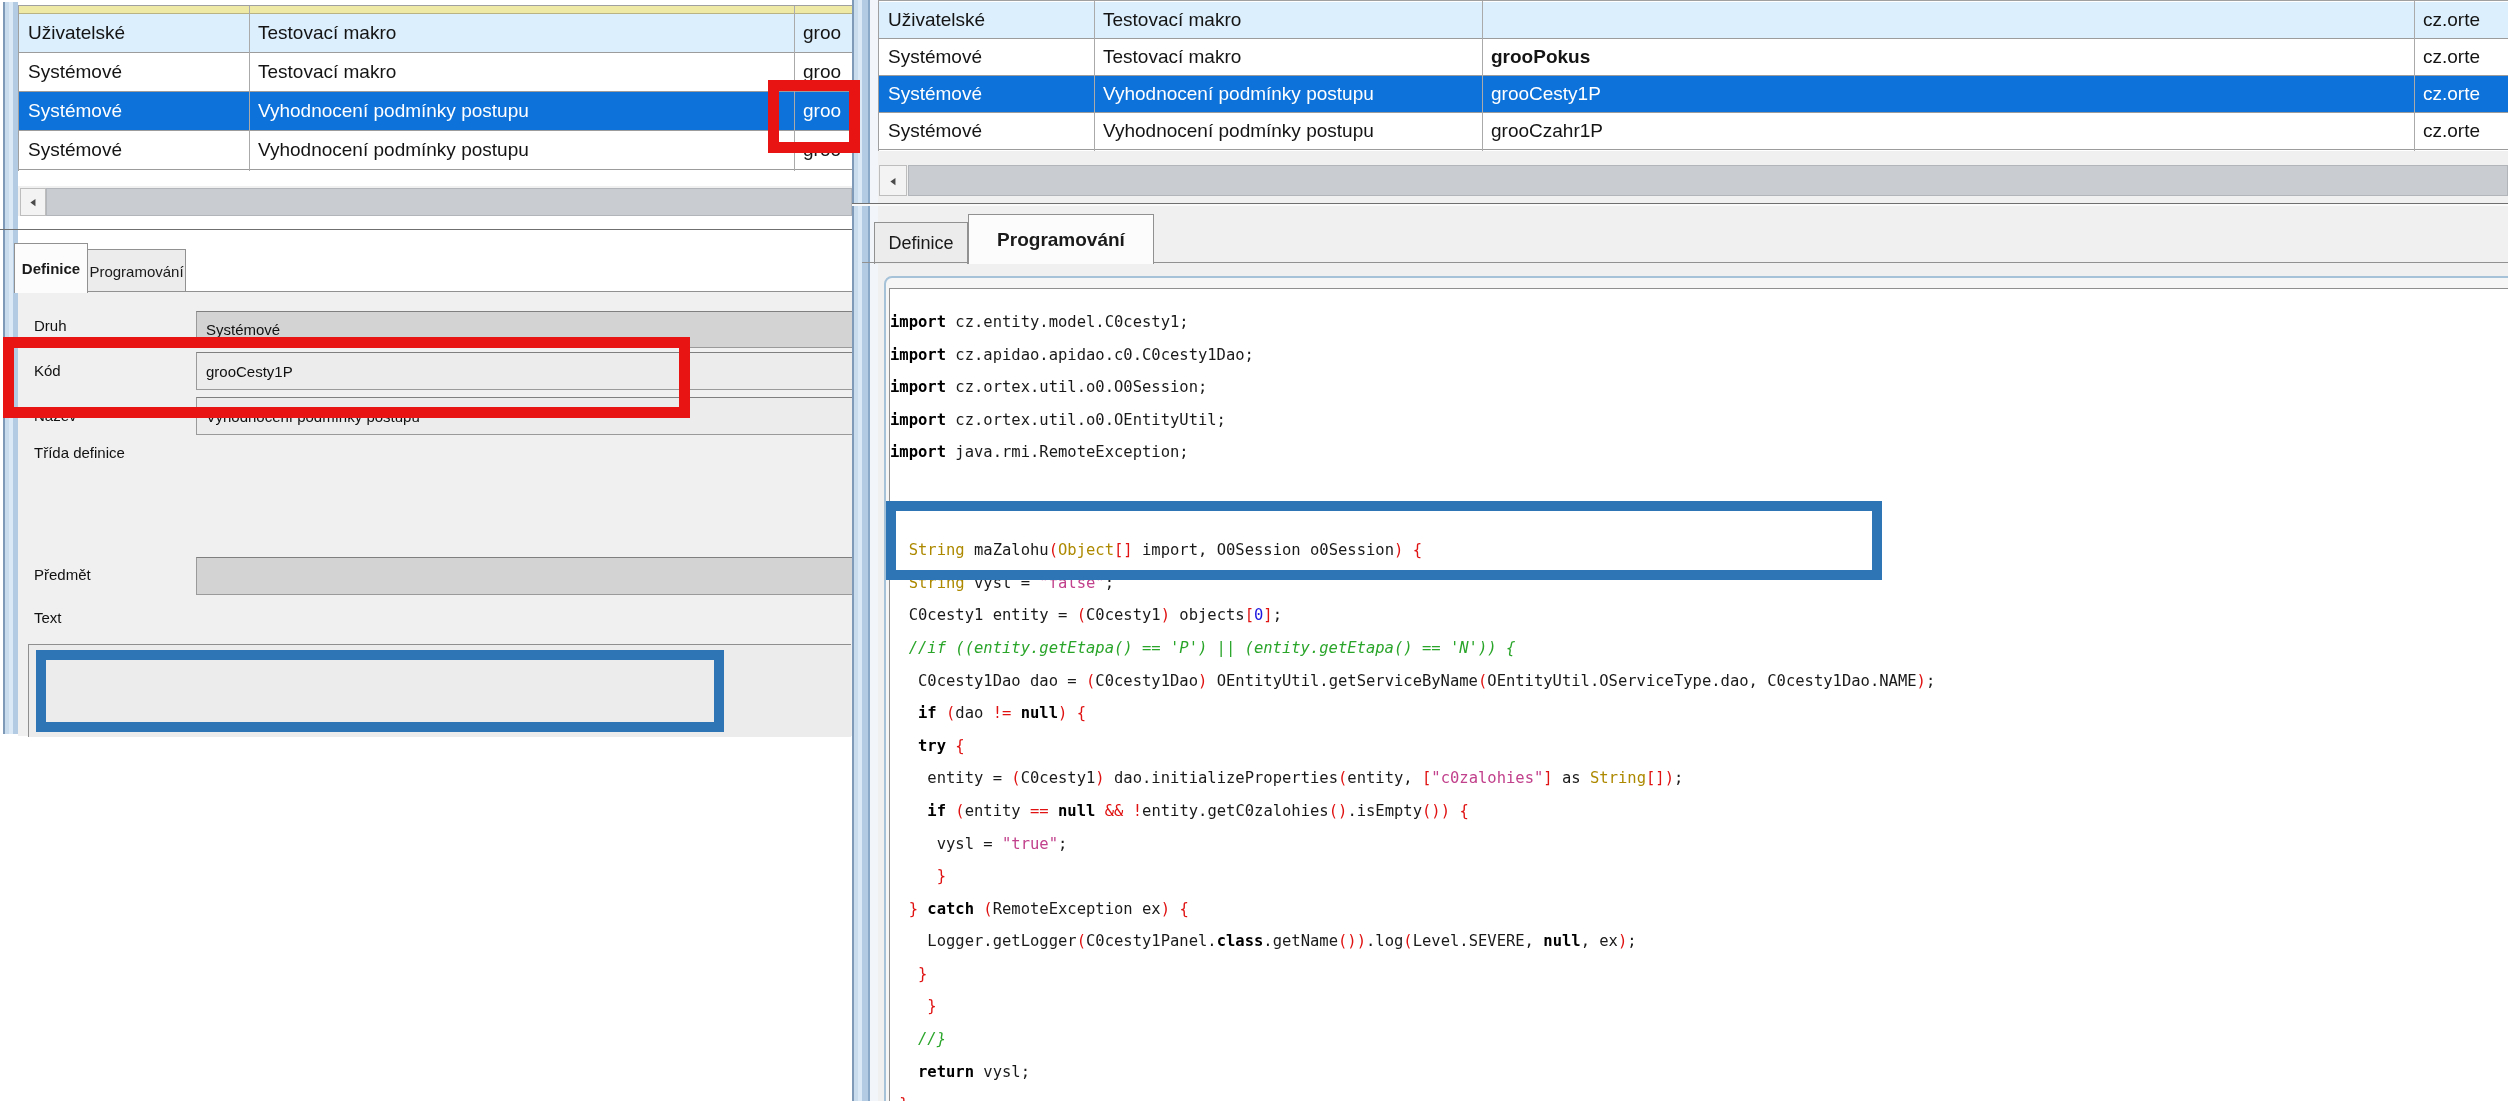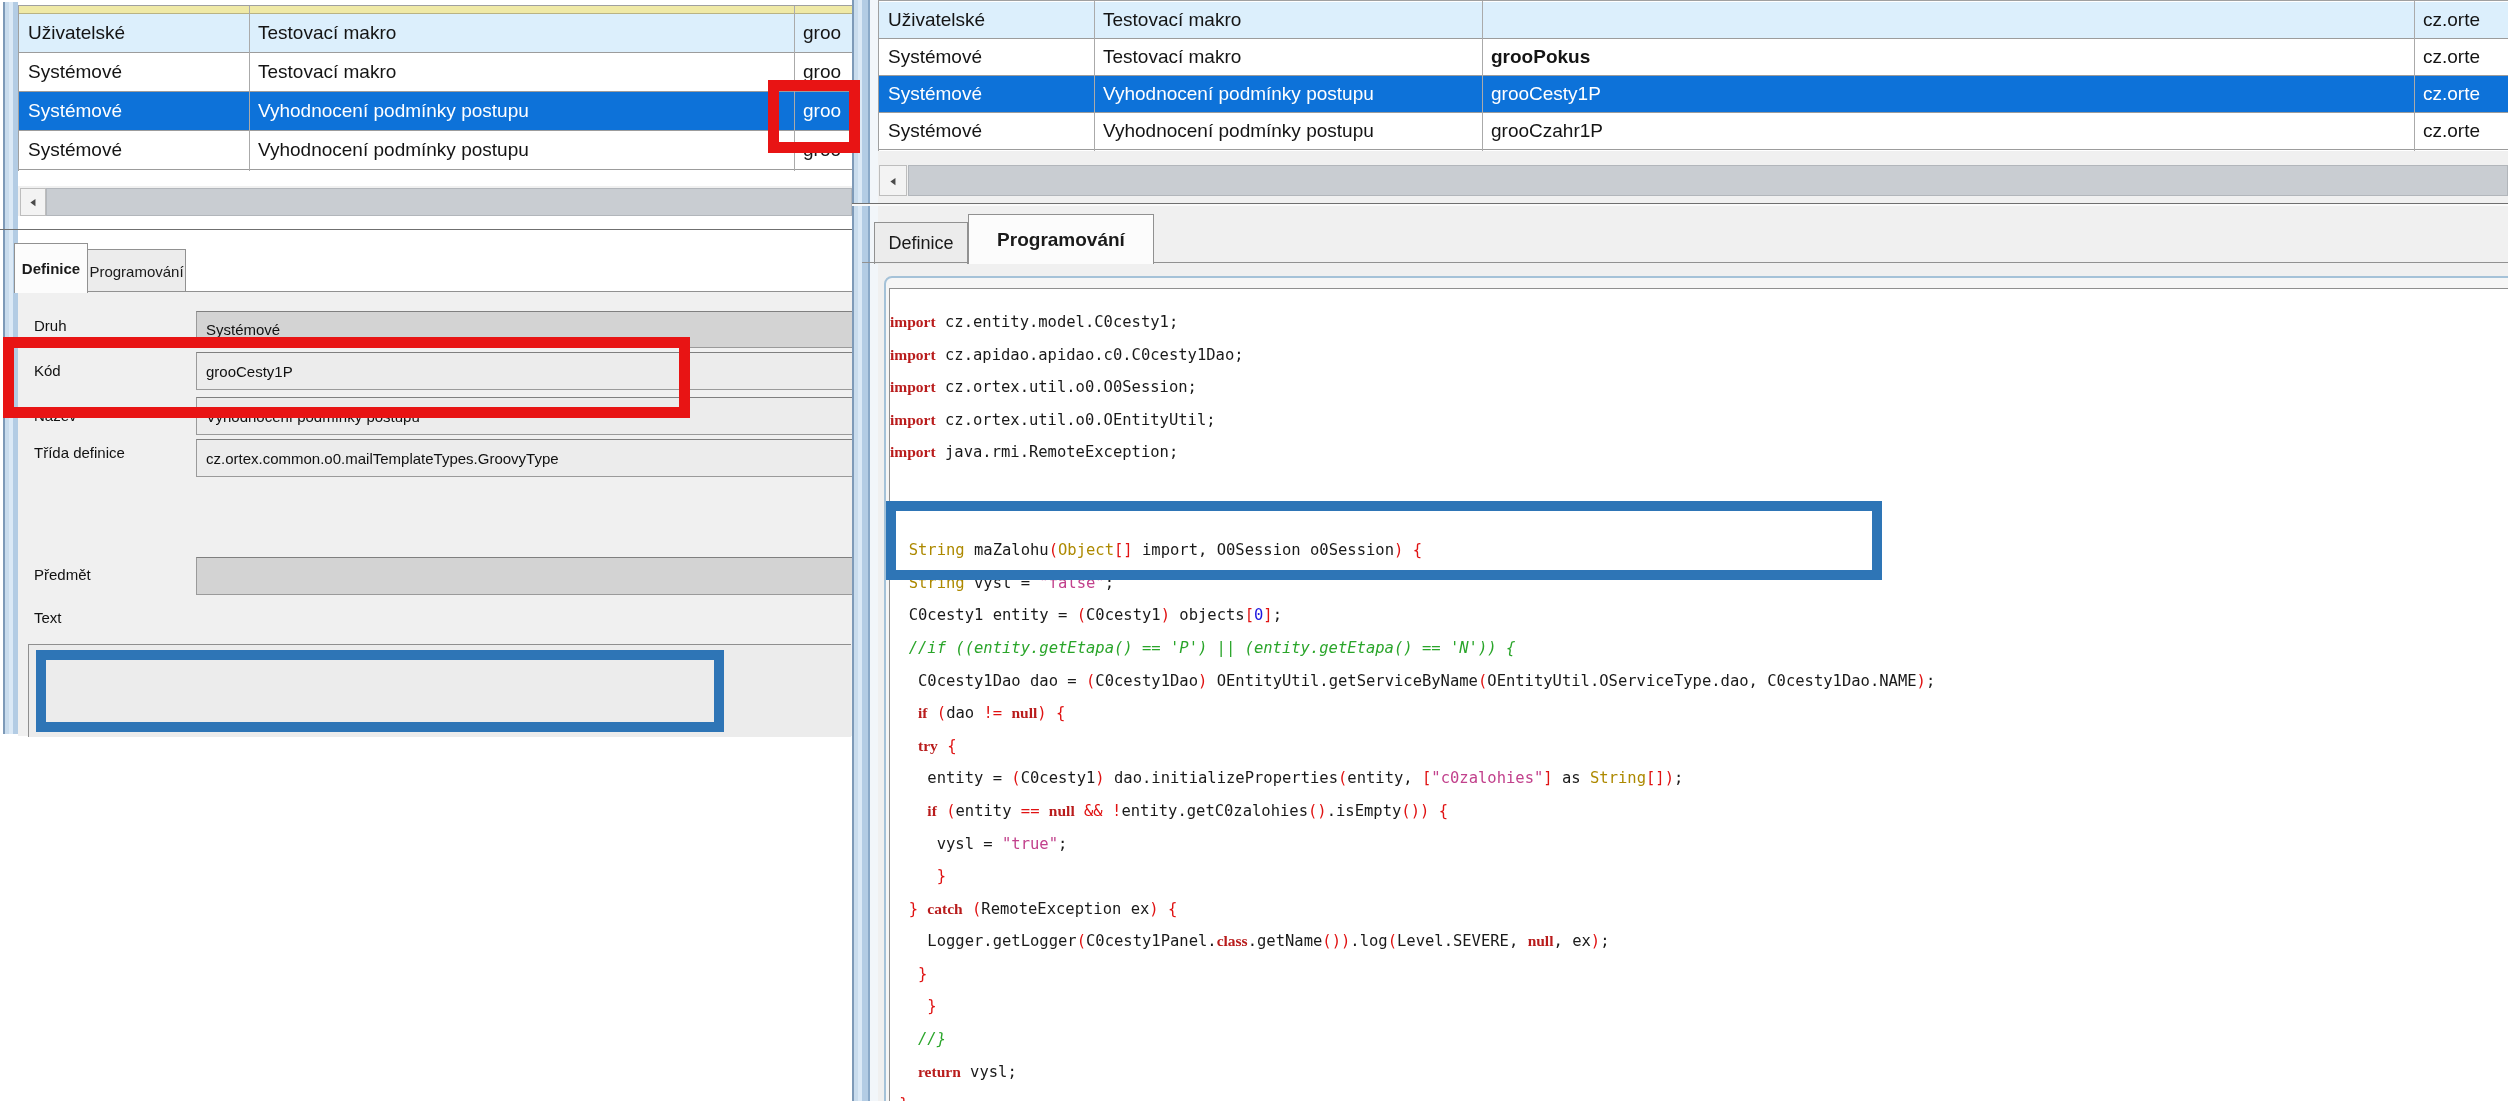--- a/index.html
+++ b/index.html
@@ -29,21 +29,21 @@
   
   .flabel{position:absolute;font-size:15px;color:#111;}
   .ffield{position:absolute;border:1px solid #9a9a9a;border-top-color:#7f7f7f;background:#ececec;
     display:flex;align-items:center;padding-left:9px;font-size:15px;color:#111;overflow:hidden;white-space:nowrap;}
   .ffield.dis{background:#d3d3d3;}
   
   .codepane{position:absolute;border:2px solid #a5c2d8;border-radius:8px;background:#f6f6f6;}
   .codescroll{position:absolute;border:1px solid #8f8f8f;background:#ffffff;overflow:hidden;}
   #code{position:absolute;font-family:"DejaVu Sans Mono",monospace;font-size:15.5px;line-height:32.6px;color:#1a1a1a;}
   #code .ln{white-space:pre;height:32.6px;}
-  .k{color:#b91c1c;font-weight:bold;font-family:Liberation Serif, serif;}
+  .k{color:#000000;font-weight:bold;}
   .t{color:#ad8900;}
   .s{color:#c2418c;}
   .r{color:#e01212;}
   .c{color:#2aa52a;font-style:italic;}
   .n{color:#1d17e0;}
   .p{color:#1a1a1a;}
   
   .annred{position:absolute;border:11px solid #e81414;background:transparent;z-index:40;}
   .annblue{position:absolute;border:10px solid #2e75b6;background:transparent;z-index:40;}
 </style>
@@ -102,21 +102,20 @@
     <div class="flabel" style="left:16px;top:25px;">Druh</div>
     <div class="ffield dis" style="left:178px;top:19px;width:652px;height:35px;">Systémové</div>
 
     <div class="flabel" style="left:16px;top:70px;">Kód</div>
     <div class="ffield" style="left:178px;top:60px;width:652px;height:36px;">grooCesty1P</div>
 
     <div class="flabel" style="left:16px;top:115px;">Název</div>
     <div class="ffield" style="left:178px;top:105px;width:652px;height:36px;">Vyhodnocení podmínky postupu</div>
 
     <div class="flabel" style="left:16px;top:152px;">Třída definice</div>
-    <div class="ffield" style="left:178px;top:147px;width:652px;height:36px;">cz.ortex.common.o0.mailTemplateTypes.GroovyType</div>
 
     <div class="flabel" style="left:16px;top:274px;">Předmět</div>
     <div class="ffield dis" style="left:178px;top:265px;width:652px;height:36px;"></div>
 
     <div class="flabel" style="left:16px;top:317px;">Text</div>
 
     <div class="abs" style="left:10px;top:352px;width:822px;height:92px;background:#ececec;border-top:1px solid #8f8f8f;border-left:1px solid #8f8f8f;"></div>
   </div>
 </div>
 

